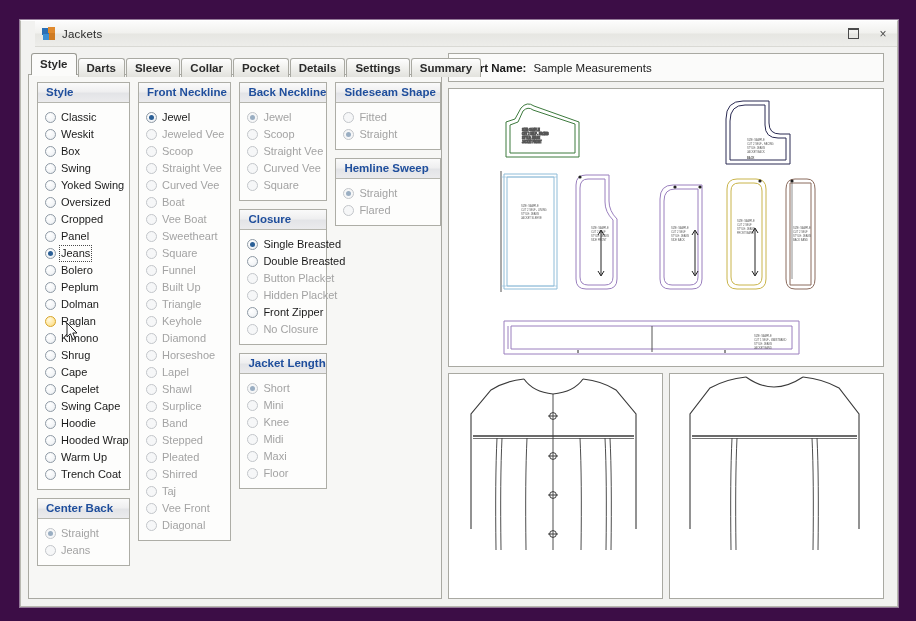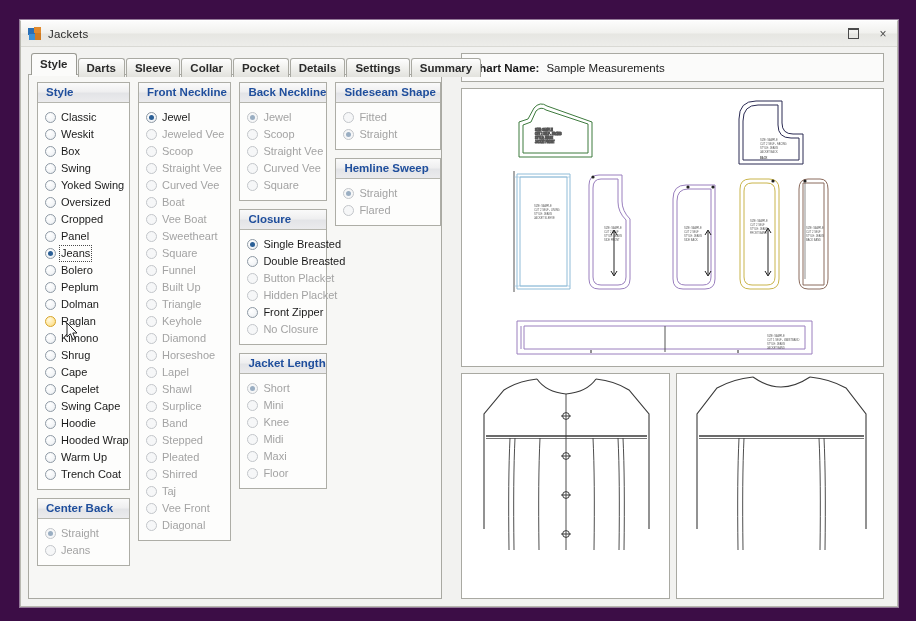--- a/index.html
+++ b/index.html
@@ -29,20 +29,21 @@
     overflow: hidden;
   }
   .titlebar {
     height: 25px;
     background: linear-gradient(to bottom,#fcfcfc 0%,#f1f1ee 48%,#e6e6e2 52%,#ededea 100%);
     border-bottom: 1px solid #d9d9d4;
     display: flex; align-items: center;
     padding: 0 4px 0 7px;
     flex: 0 0 auto;
     position: relative;
+    margin-left: 14px;
   }
   .win-icon {
     width: 14px; height: 14px;
     position: relative;
     margin-right: 6px;
     flex: 0 0 auto;
   }
   .win-icon i {
     position: absolute; display: block;
   }
@@ -71,21 +72,21 @@
     border-top-width: 2px;
   }
 
   
   .win-body {
     flex: 1 1 auto;
     position: relative;
     background: #f2f2f0;
     display: flex;
     padding: 6px 13px 7px 7px;
-    gap: 19px;
+    gap: 6px;
     box-sizing: border-box;
     overflow: hidden;
   }
 
   
   .left-pane {
     width: 414px;
     flex: 0 0 414px;
     display: flex; flex-direction: column;
     position: relative;

